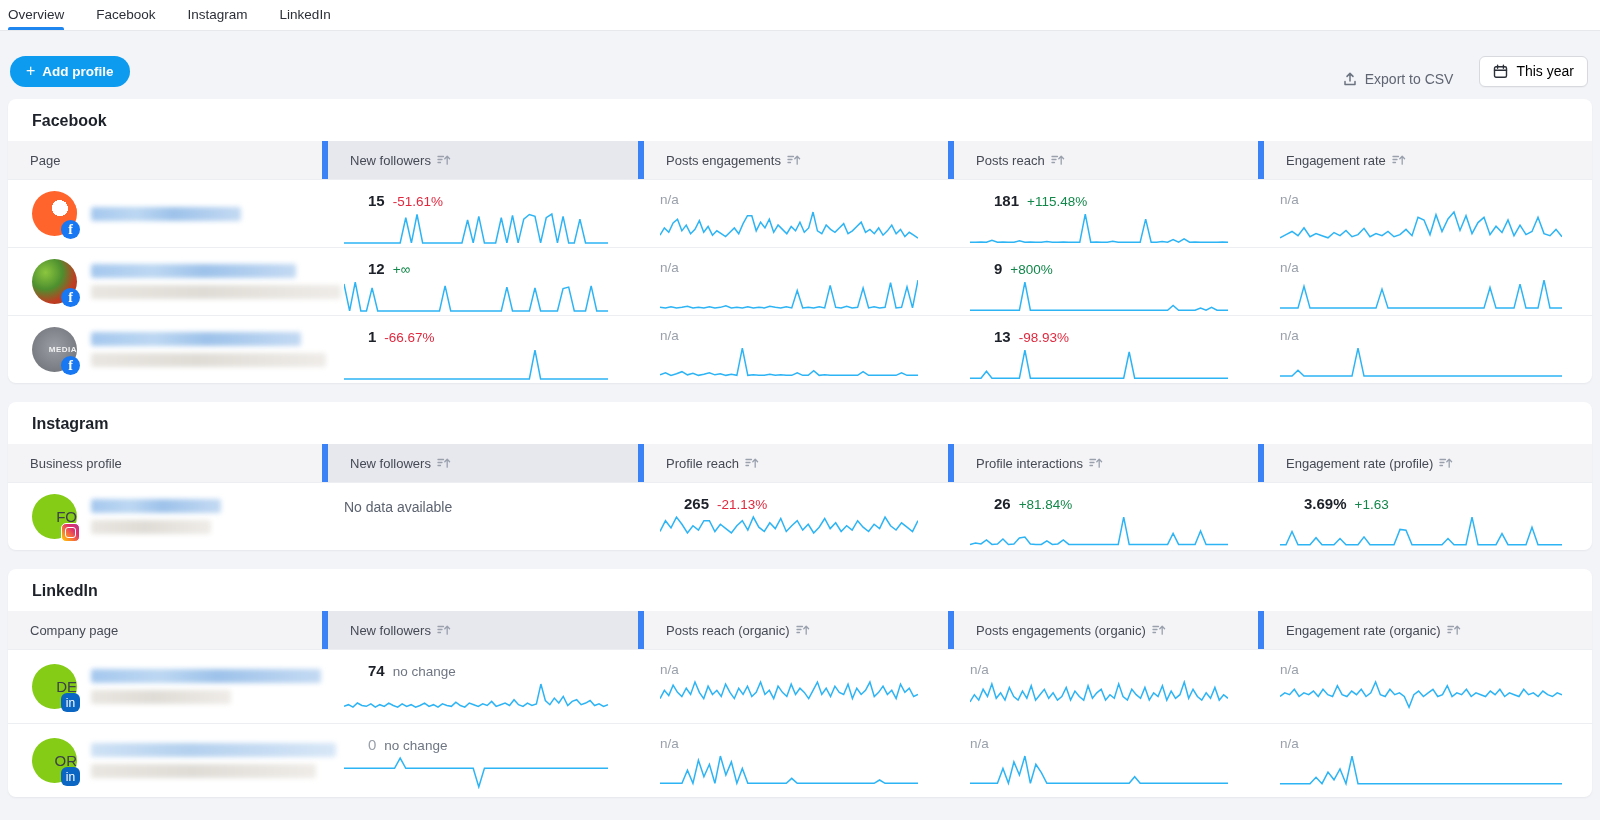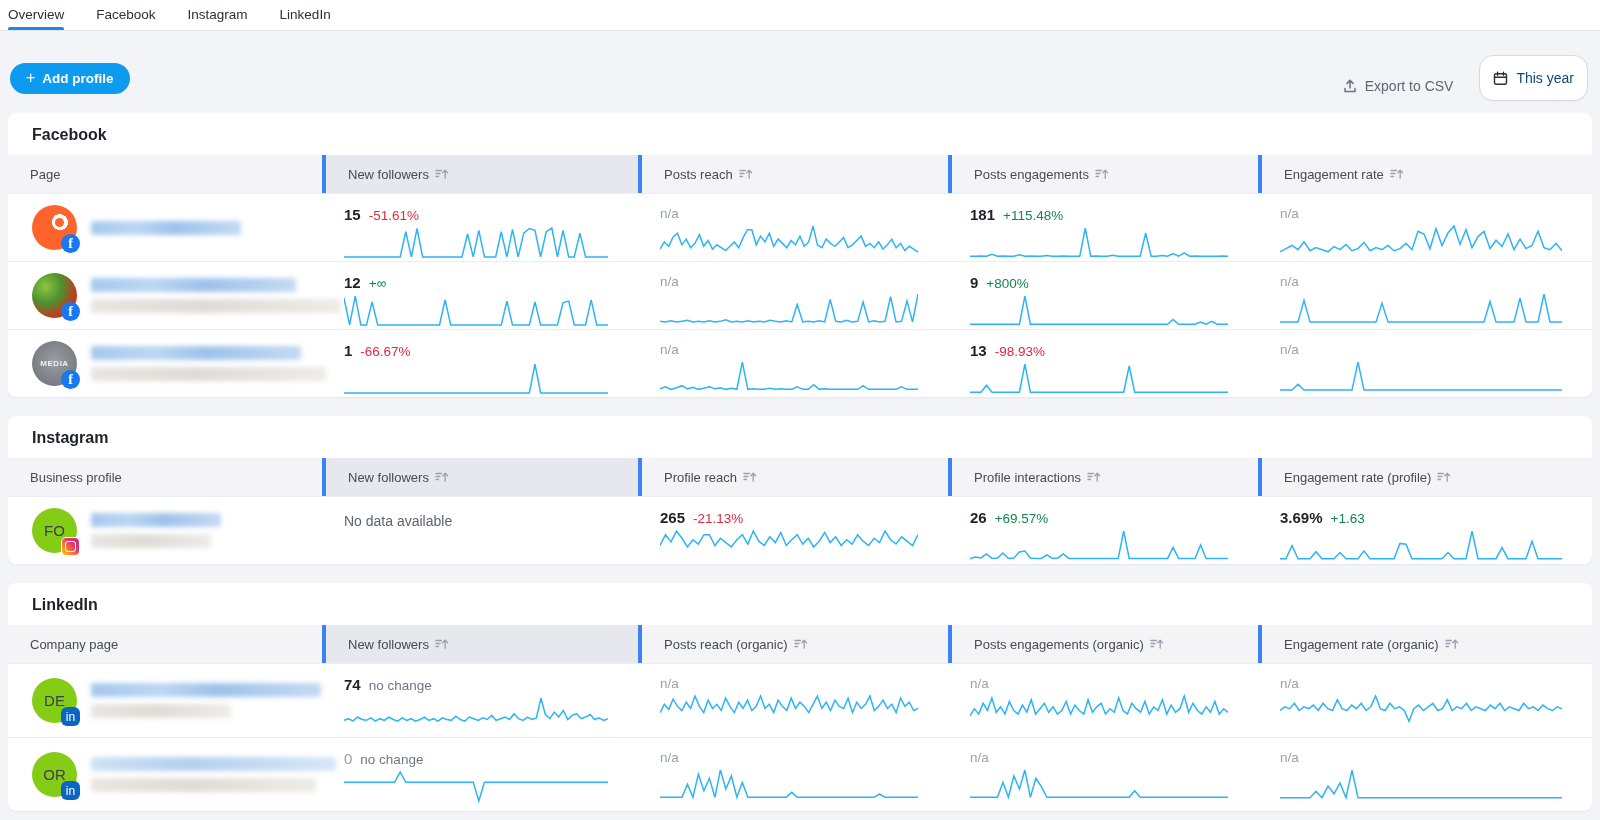--- a/index.html
+++ b/index.html
@@ -16,53 +16,53 @@
 
   
   .toolbar-row { display:flex; align-items:center; margin:24px 12px 12px 10px; }
   .btn-primary { background:#0d9bf0; color:#fff; border:none; border-radius:16px;
     height:31px; padding:0 16px; font-size:13.5px; font-weight:700;
     display:inline-flex; align-items:center; gap:7px; cursor:pointer; }
   .btn-primary .plus { font-size:16px; font-weight:400; line-height:1; }
   .spacer { flex:1; }
   .btn-export { background:none; border:none; color:#5f6572; font-size:14px;
     display:inline-flex; align-items:center; gap:7px; cursor:pointer; margin-right:26px;margin-top:16px; }
-  .btn-date { background:#fff; border:1px solid #d7d9de; border-radius:14px; height:46px;
-    padding:0 13px; font-size:14px; color:#0c4a6e; display:inline-flex; align-items:center;
+  .btn-date { background:#fff; border:1px solid #d7d9de; border-radius:6px; height:31px;
+    padding:0 13px; font-size:14px; color:#000000; display:inline-flex; align-items:center;
     gap:8px; cursor:pointer; box-shadow:0 1px 1px rgba(0,0,0,.03); }
 
   
   .card { background:#fff; border-radius:8px; margin:0 8px 19px; overflow:hidden;
     box-shadow:0 1px 2px rgba(30,35,50,.06); }
   .card-title { font-size:16px; font-weight:700; padding:13px 0 11px 24px; }
   .thead { display:grid; grid-template-columns:314px 316px 310px 310px 1fr; background:#f4f4f7; }
   .th { height:38px; display:flex; align-items:center; gap:6px; font-size:13px;
-    color:#454a54; padding-left:22px; border-left:4px solid #3b82f6; cursor:pointer; }
+    color:#454a54; padding-left:22px; border-left:6px solid #3b82f6; cursor:pointer; }
   .th:first-child { border-left:none; cursor:default;align-items:center; }
   .th.sorted { background:#e7e7ee; }
   .trow { display:grid; grid-template-columns:314px 316px 310px 310px 1fr;
     border-top:1px solid #eceef2; height:68px; }
   .trow.tall { height:74px; }
   .cell { padding:13px 30px 0 22px; position:relative; }
   .valline { display:flex; align-items:baseline; gap:8px; line-height:1.1; }
-  .val { font-size:15px; font-weight:700; color:#1d2129; }
+  .val { font-size:15px; font-weight:700; color:#1d2129;margin-left:24px; }
   .val.muted { color:#9aa1ab; font-weight:400; }
   .na { font-size:13.5px; color:#9aa1ab; }
   .nodata { font-size:14px; color:#5c6370; display:inline-block; margin-top:3px; }
   .delta { font-size:13.5px; }
   .delta.up { color:#12874a; }
   .delta.down { color:#e0293f; }
   .delta.flat { color:#6f7683; }
   .spark { display:block; width:100%; height:33px; margin-top:2px; }
 
   
   .entity { display:flex; align-items:center; gap:14px; padding-left:24px; }
   .avatar-wrap { position:relative; width:45px; height:45px; flex:none; }
   .avatar { width:45px; height:45px; border-radius:50%; display:flex; align-items:center;
-    justify-content:center; overflow:hidden; }
+    justify-content:flex-end; overflow:hidden; }
   .avatar.semrush { background:radial-gradient(circle at 62% 38%, #ffffff 0 8px, #ff642d 8px); }
   .avatar.semrush::after { content:""; width:9px; height:9px; border-radius:50%;
     background:#ff642d; position:relative; left:5px; top:-5px; }
   .avatar.photo-colorful { background:radial-gradient(circle at 30% 30%, #8cc63e, #4d8f2f 38%, #c23b22 68%, #7a4a21 100%); }
   .avatar.photo-gray { background:radial-gradient(circle at 50% 45%, #9a9da3, #6f7278 90%); }
   .avatar.photo-gray span { color:#f2f2f2; font-size:8px; font-weight:700; letter-spacing:.5px; }
   .avatar.initials { background:#84cc16; }
   .avatar.initials span { color:#3c4049; font-size:15px; }
   .badge { position:absolute; right:-3px; bottom:-3px; width:19px; height:19px;
     display:flex; align-items:center; justify-content:center; color:#fff; }
@@ -127,30 +127,30 @@
         <div class="th sorted">
           <span>New followers</span>
   <span class="icon">
     <svg width="14" height="12" viewBox="0 0 14 12" fill="none" stroke="#9aa1ad" stroke-width="1.3" stroke-linecap="round" stroke-linejoin="round">
       <path d="M1 2.5h5.5M1 5.5h4M1 8.5h2.5"></path>
       <path d="M10.2 10.2V2.4M7.8 4.8l2.4-2.6 2.4 2.6"></path>
     </svg>
   </span>
 </div>
         <div class="th">
+          <span>Posts engagements</span>
+  <span class="icon">
+    <svg width="14" height="12" viewBox="0 0 14 12" fill="none" stroke="#9aa1ad" stroke-width="1.3" stroke-linecap="round" stroke-linejoin="round">
+      <path d="M1 2.5h5.5M1 5.5h4M1 8.5h2.5"></path>
+      <path d="M10.2 10.2V2.4M7.8 4.8l2.4-2.6 2.4 2.6"></path>
+    </svg>
+  </span>
+</div>
+        <div class="th">
           <span>Posts reach</span>
-  <span class="icon">
-    <svg width="14" height="12" viewBox="0 0 14 12" fill="none" stroke="#9aa1ad" stroke-width="1.3" stroke-linecap="round" stroke-linejoin="round">
-      <path d="M1 2.5h5.5M1 5.5h4M1 8.5h2.5"></path>
-      <path d="M10.2 10.2V2.4M7.8 4.8l2.4-2.6 2.4 2.6"></path>
-    </svg>
-  </span>
-</div>
-        <div class="th">
-          <span>Posts engagements</span>
   <span class="icon">
     <svg width="14" height="12" viewBox="0 0 14 12" fill="none" stroke="#9aa1ad" stroke-width="1.3" stroke-linecap="round" stroke-linejoin="round">
       <path d="M1 2.5h5.5M1 5.5h4M1 8.5h2.5"></path>
       <path d="M10.2 10.2V2.4M7.8 4.8l2.4-2.6 2.4 2.6"></path>
     </svg>
   </span>
 </div>
         <div class="th">
           <span>Engagement rate</span>
   <span class="icon">
@@ -367,21 +367,21 @@
               <span class="val">265</span>
               <span class="delta down">-21.13%</span>
             </div>
             <svg class="spark" viewBox="0 0 100 32" preserveAspectRatio="none">
               <polyline points="0.00,16.00 2.13,5.50 4.26,12.50 6.38,2.00 8.51,9.00 10.64,17.40 12.77,10.40 14.89,14.60 17.02,5.50 19.15,5.50 21.28,16.00 23.40,9.00 25.53,13.20 27.66,17.40 29.79,10.40 31.91,5.50 34.04,14.60 36.17,2.00 38.30,11.80 40.43,16.00 42.55,7.60 44.68,13.20 46.81,3.40 48.94,16.00 51.06,10.40 53.19,5.50 55.32,14.60 57.45,9.00 59.57,17.40 61.70,11.80 63.83,3.40 65.96,13.20 68.09,7.60 70.21,16.00 72.34,10.40 74.47,14.60 76.60,5.50 78.72,11.80 80.85,16.00 82.98,9.00 85.11,13.20 87.23,2.00 89.36,10.40 91.49,14.60 93.62,7.60 95.74,11.80 97.87,16.00 100.00,5.50" fill="none" stroke="#2db4f5" stroke-width="1.5" vector-effect="non-scaling-stroke"></polyline>
             </svg>
           </div>
           <div class="cell">
             <div class="valline">
               <span class="val">26</span>
-              <span class="delta up">+69.57%</span>
+              <span class="delta up">+81.84%</span>
             </div>
             <svg class="spark" viewBox="0 0 100 32" preserveAspectRatio="none">
               <polyline points="0.00,28.55 2.13,27.10 4.26,28.07 6.38,24.21 8.51,28.55 10.64,28.07 12.77,23.24 14.89,28.55 17.02,28.07 19.15,22.28 21.28,21.31 23.40,28.07 25.53,28.55 27.66,28.55 29.79,25.17 31.91,28.55 34.04,28.07 36.17,24.21 38.30,28.55 40.43,28.55 42.55,28.55 44.68,28.55 46.81,28.55 48.94,28.55 51.06,28.55 53.19,28.55 55.32,28.55 57.45,28.55 59.57,2.00 61.70,28.55 63.83,28.55 65.96,28.55 68.09,28.55 70.21,28.55 72.34,28.55 74.47,28.55 76.60,28.55 78.72,17.93 80.85,28.55 82.98,28.55 85.11,28.55 87.23,28.55 89.36,15.52 91.49,28.55 93.62,28.55 95.74,28.55 97.87,28.55 100.00,28.55" fill="none" stroke="#2db4f5" stroke-width="1.5" vector-effect="non-scaling-stroke"></polyline>
             </svg>
           </div>
           <div class="cell">
             <div class="valline">
               <span class="val">3.69%</span>
               <span class="delta up">+1.63</span>
             </div>

